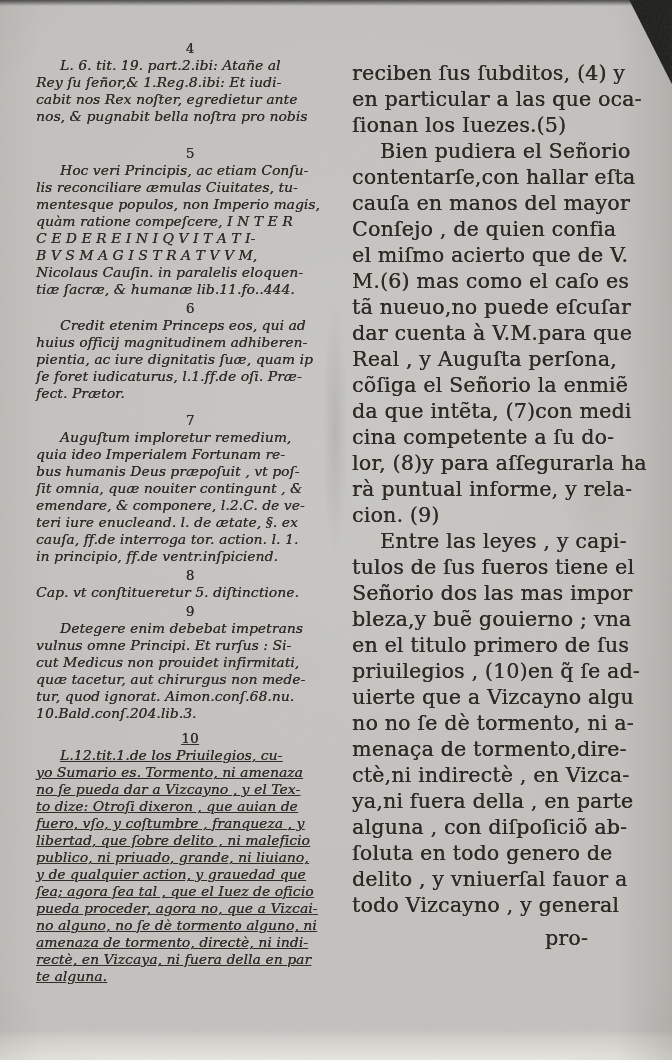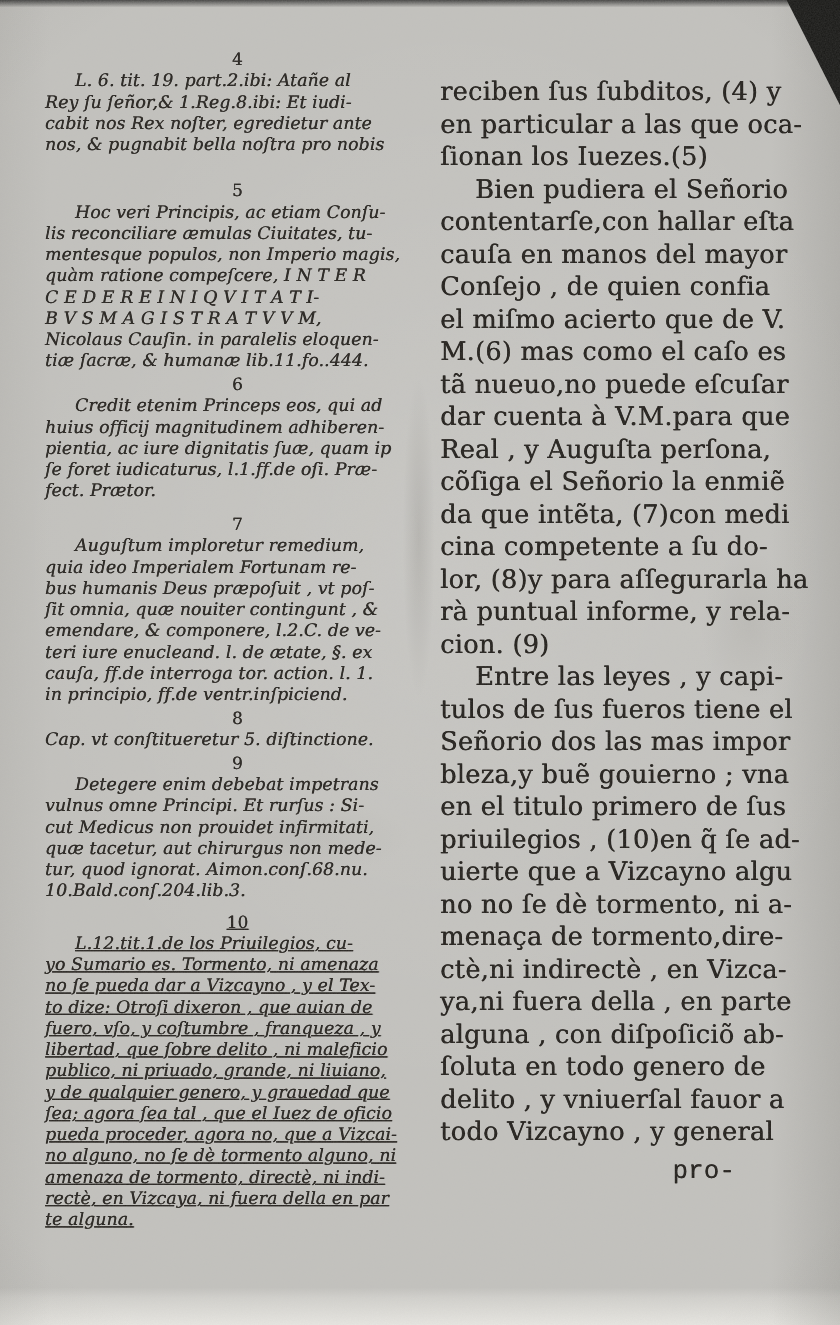--- a/index.html
+++ b/index.html
@@ -55,21 +55,20 @@
   .col.right .line.indent{text-indent:28px;}
   .left .section:nth-of-type(2){margin-top:20px;}
   .left .section:nth-of-type(3){margin-top:2px;}
   .left .section:nth-of-type(4){margin-top:10px;}
   .left .section:nth-of-type(5){margin-top:2px;}
   .left .section:nth-of-type(6){margin-top:2px;}
   .left .section:nth-of-type(7){margin-top:8px;text-decoration:underline;}
   .catchword{
     margin-top:7px;text-align:right;padding-right:66px;
     font-size:20.5px;
-    font-family:Liberation Mono, monospace;
   }
   .noise{position:absolute;inset:0;pointer-events:none;opacity:0.55;}
 </style>
 </head>
 <body>
 
 <div class="page">
   <div class="smudge s1"></div>
   <div class="smudge s2"></div>
   <div class="smudge s3"></div>
@@ -127,21 +126,21 @@
       </div>
       <div class="section">
         <div class="sec-num">10</div>
         <div class="line indent">L.12.tit.1.de los Priuilegios, cu-</div>
         <div class="line">yo Sumario es. Tormento, ni amenaza</div>
         <div class="line">no ſe pueda dar a Vizcayno , y el Tex-</div>
         <div class="line">to dize: Otroſi dixeron , que auian de</div>
         <div class="line">fuero, vſo, y coſtumbre , franqueza , y</div>
         <div class="line">libertad, que ſobre delito , ni maleficio</div>
         <div class="line">publico, ni priuado, grande, ni liuiano,</div>
-        <div class="line">y de qualquier genero, y grauedad que</div>
+        <div class="line">y de qualquier action, y grauedad que</div>
         <div class="line">ſea; agora ſea tal , que el Iuez de oficio</div>
         <div class="line">pueda proceder, agora no, que a Vizcai-</div>
         <div class="line">no alguno, no ſe dè tormento alguno, ni</div>
         <div class="line">amenaza de tormento, directè, ni indi-</div>
         <div class="line">rectè, en Vizcaya, ni fuera della en par</div>
         <div class="line">te alguna.</div>
       </div>
     </div>
 
   <div class="col right">

